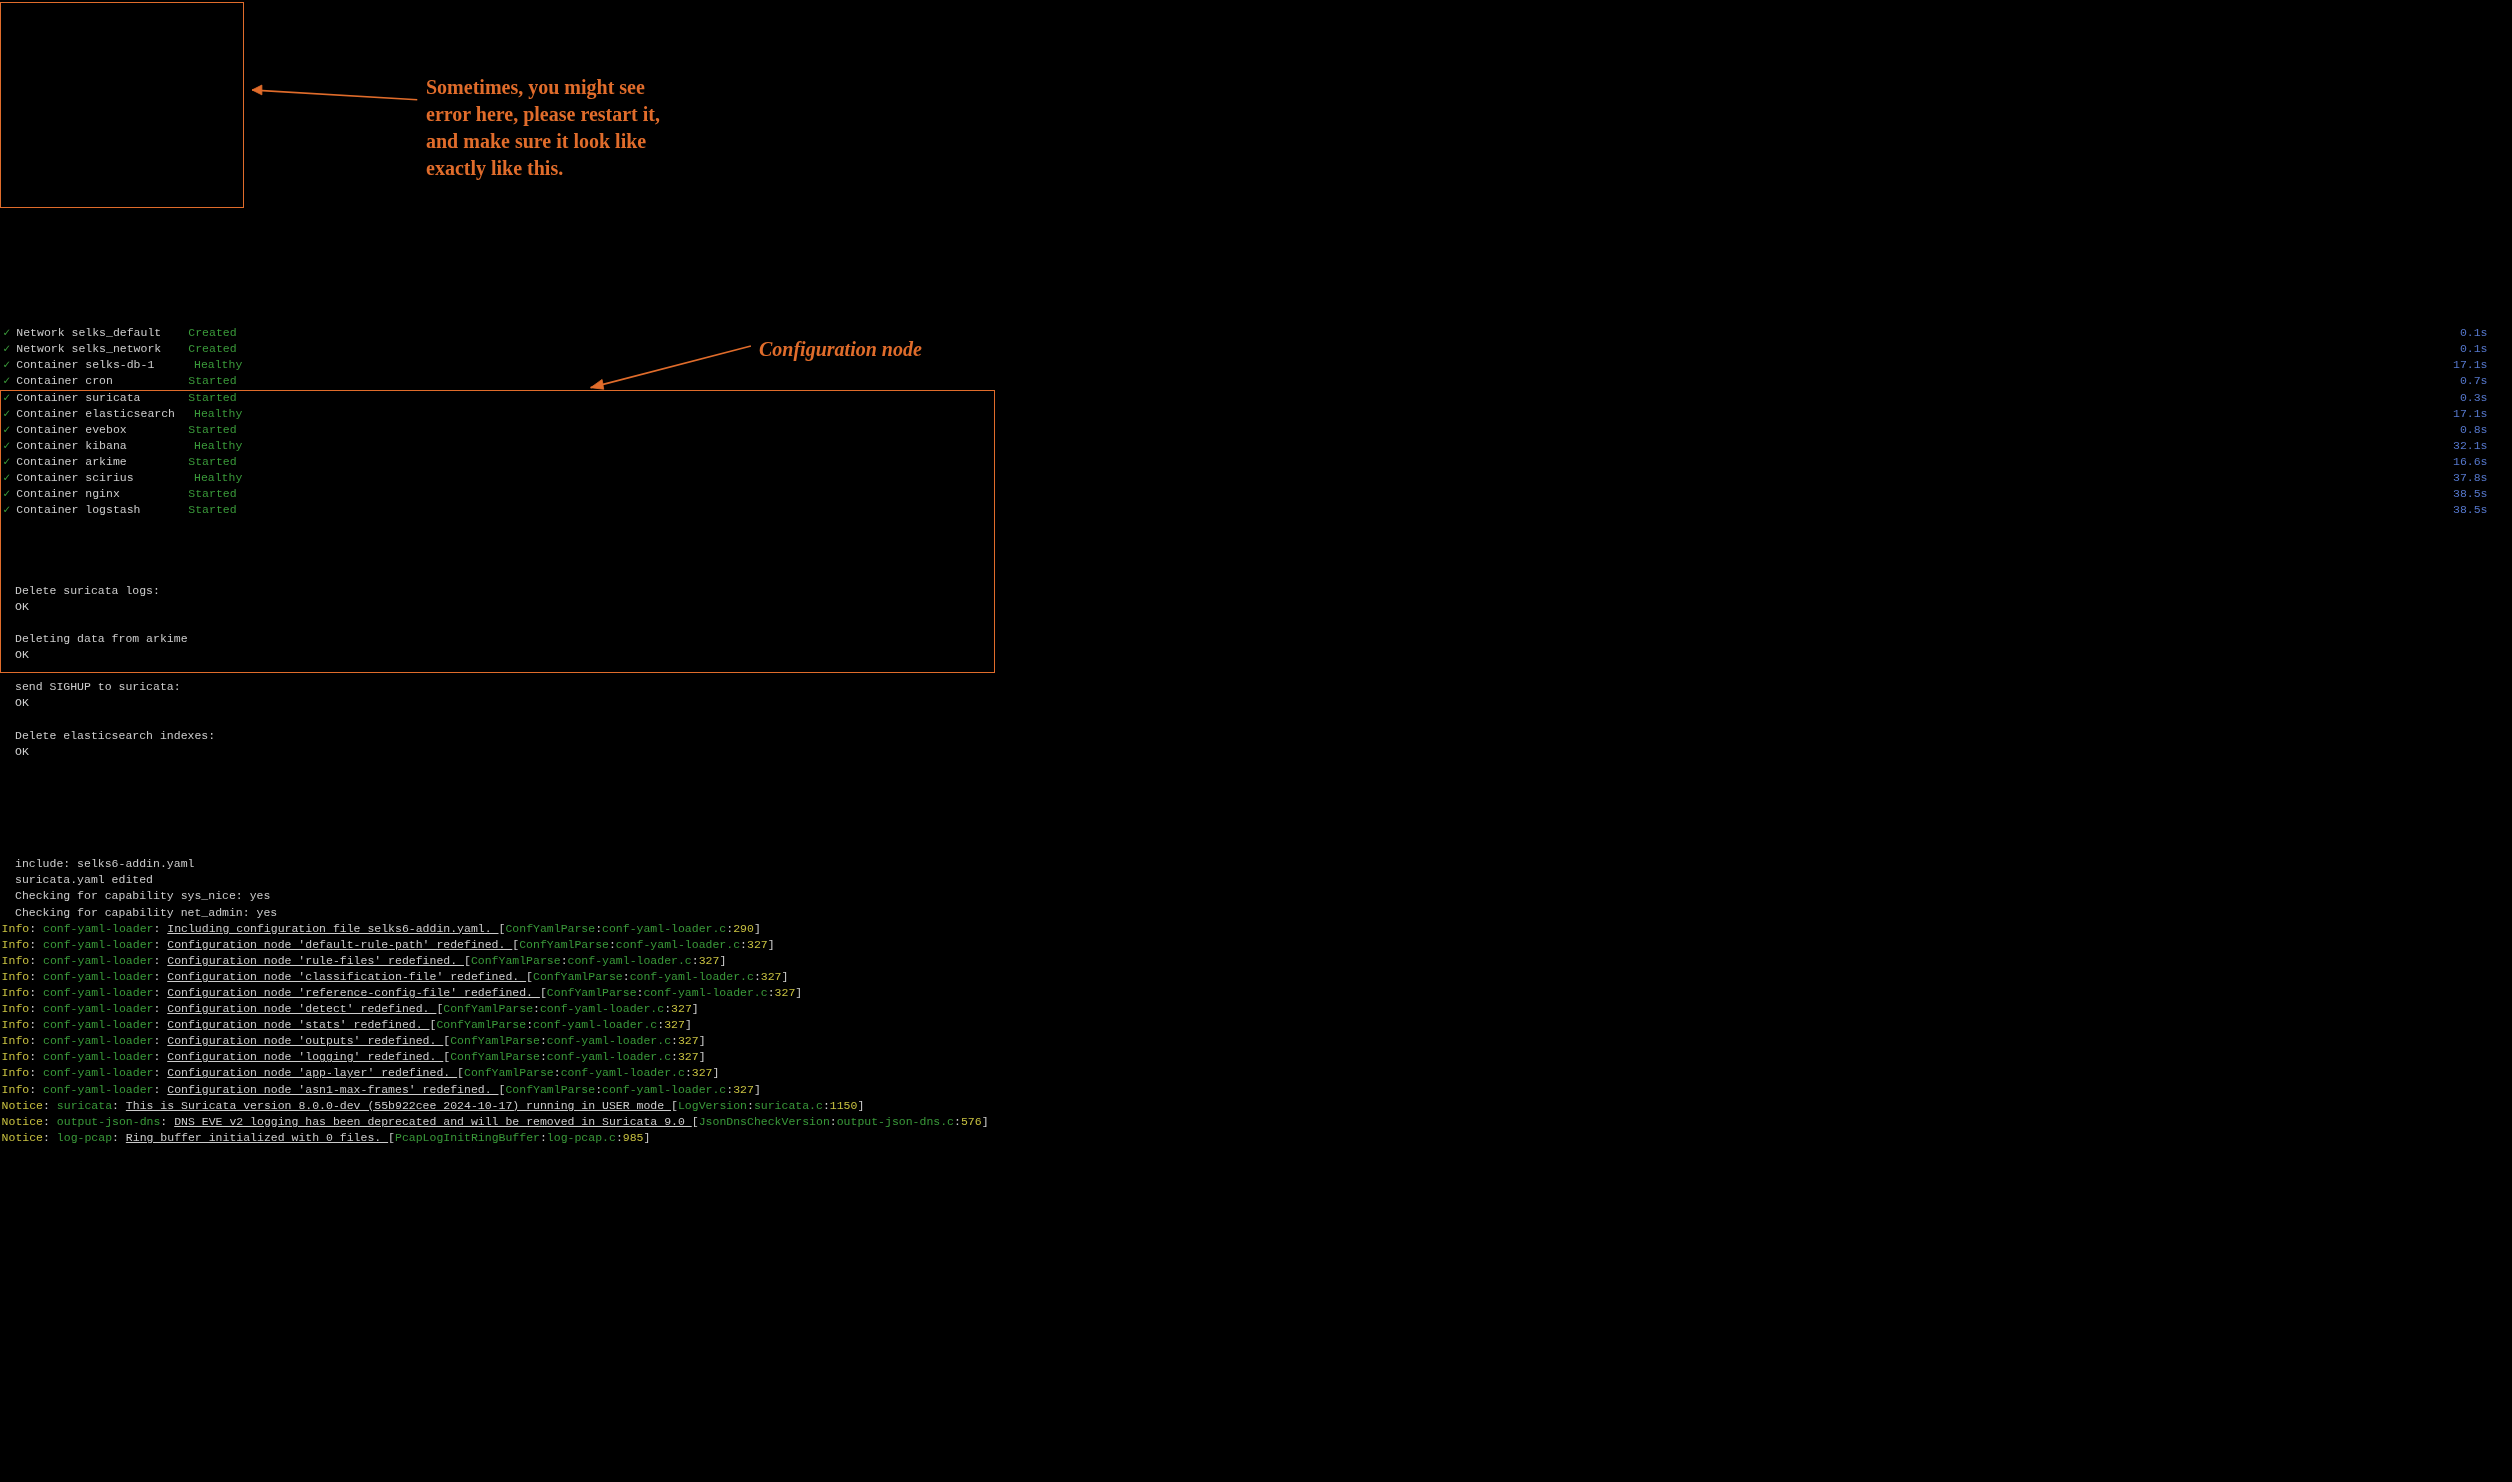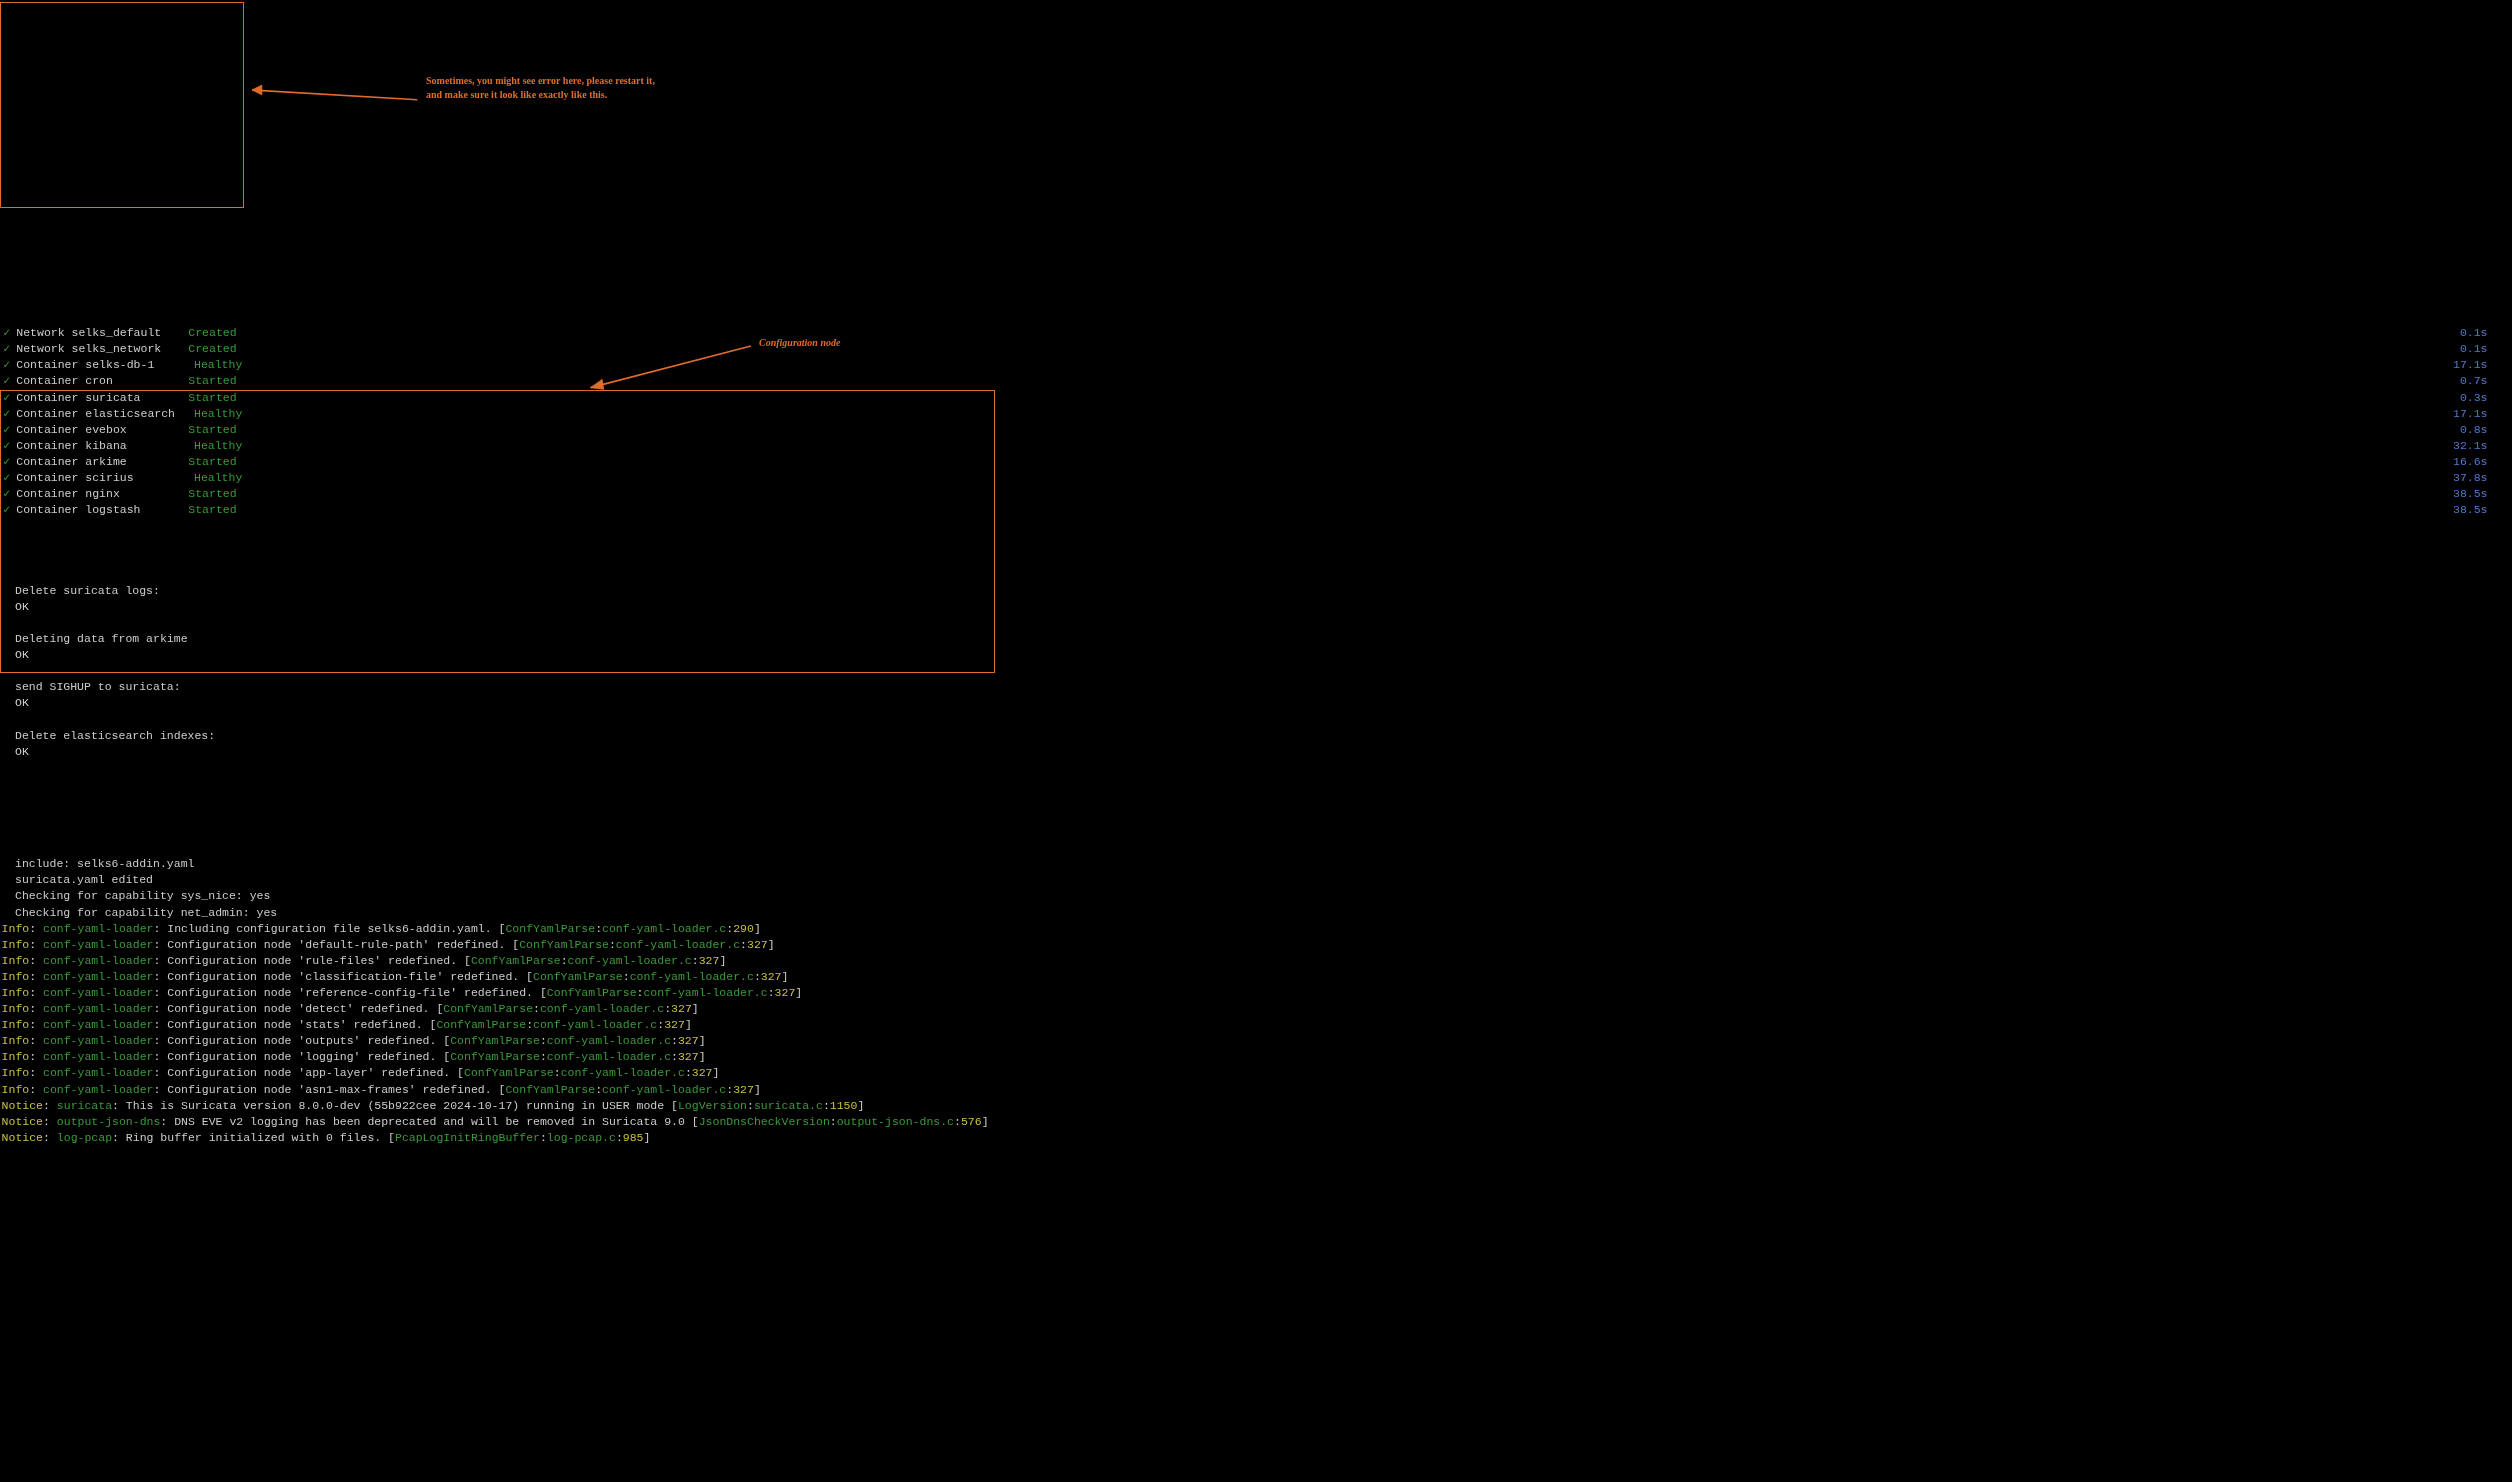--- a/index.html
+++ b/index.html
@@ -29,21 +29,21 @@
   }
   #box-running { left: 0; top: 1.6px; width: 244px; height: 206px; }
   #box-config { left: 0; top: 390px; width: 995px; height: 283px; }
 
   
   .annotation {
     position: absolute;
     color: #e06c2b;
     font-family: Georgia, "Times New Roman", serif;
     font-weight: bold;
-    font-size: 10px;
+    font-size: 20px;
     line-height: 1.35;
     white-space: normal;
     pointer-events: none;
   }
 
   
   svg.arrow { position: absolute; pointer-events: none; overflow: visible; }
   svg.arrow line, svg.arrow polygon { stroke: #e06c2b; fill: #e06c2b; }
   svg.arrow line { stroke-width: 2; }
 
@@ -58,21 +58,21 @@
   .st-started { color: #3a9a3a; }
   .svc-time { position: absolute; right: 24.5px; color: #5577cc; text-align: left; }
 
   .plain { color: #cccccc; padding-left: 15px; }
 
   
   .logline { padding-left: 1.6px; white-space: pre; }
   .lvl-info   { color: #c8c140; } 
   .lvl-notice { color: #c8c140; } 
   .comp       { color: #3a9a3a; } 
-  .msg        { color: #cccccc; }
+  .msg        { color: #cccccc; text-decoration: underline; }
   .fn         { color: #3a9a3a; } 
   .file       { color: #3a9a3a; }
   .lineno     { color: #c8c140; }
   .colon      { color: #cccccc; }
   .brk        { color: #cccccc; }
 
 </style>
 </head>
 <body>
 

